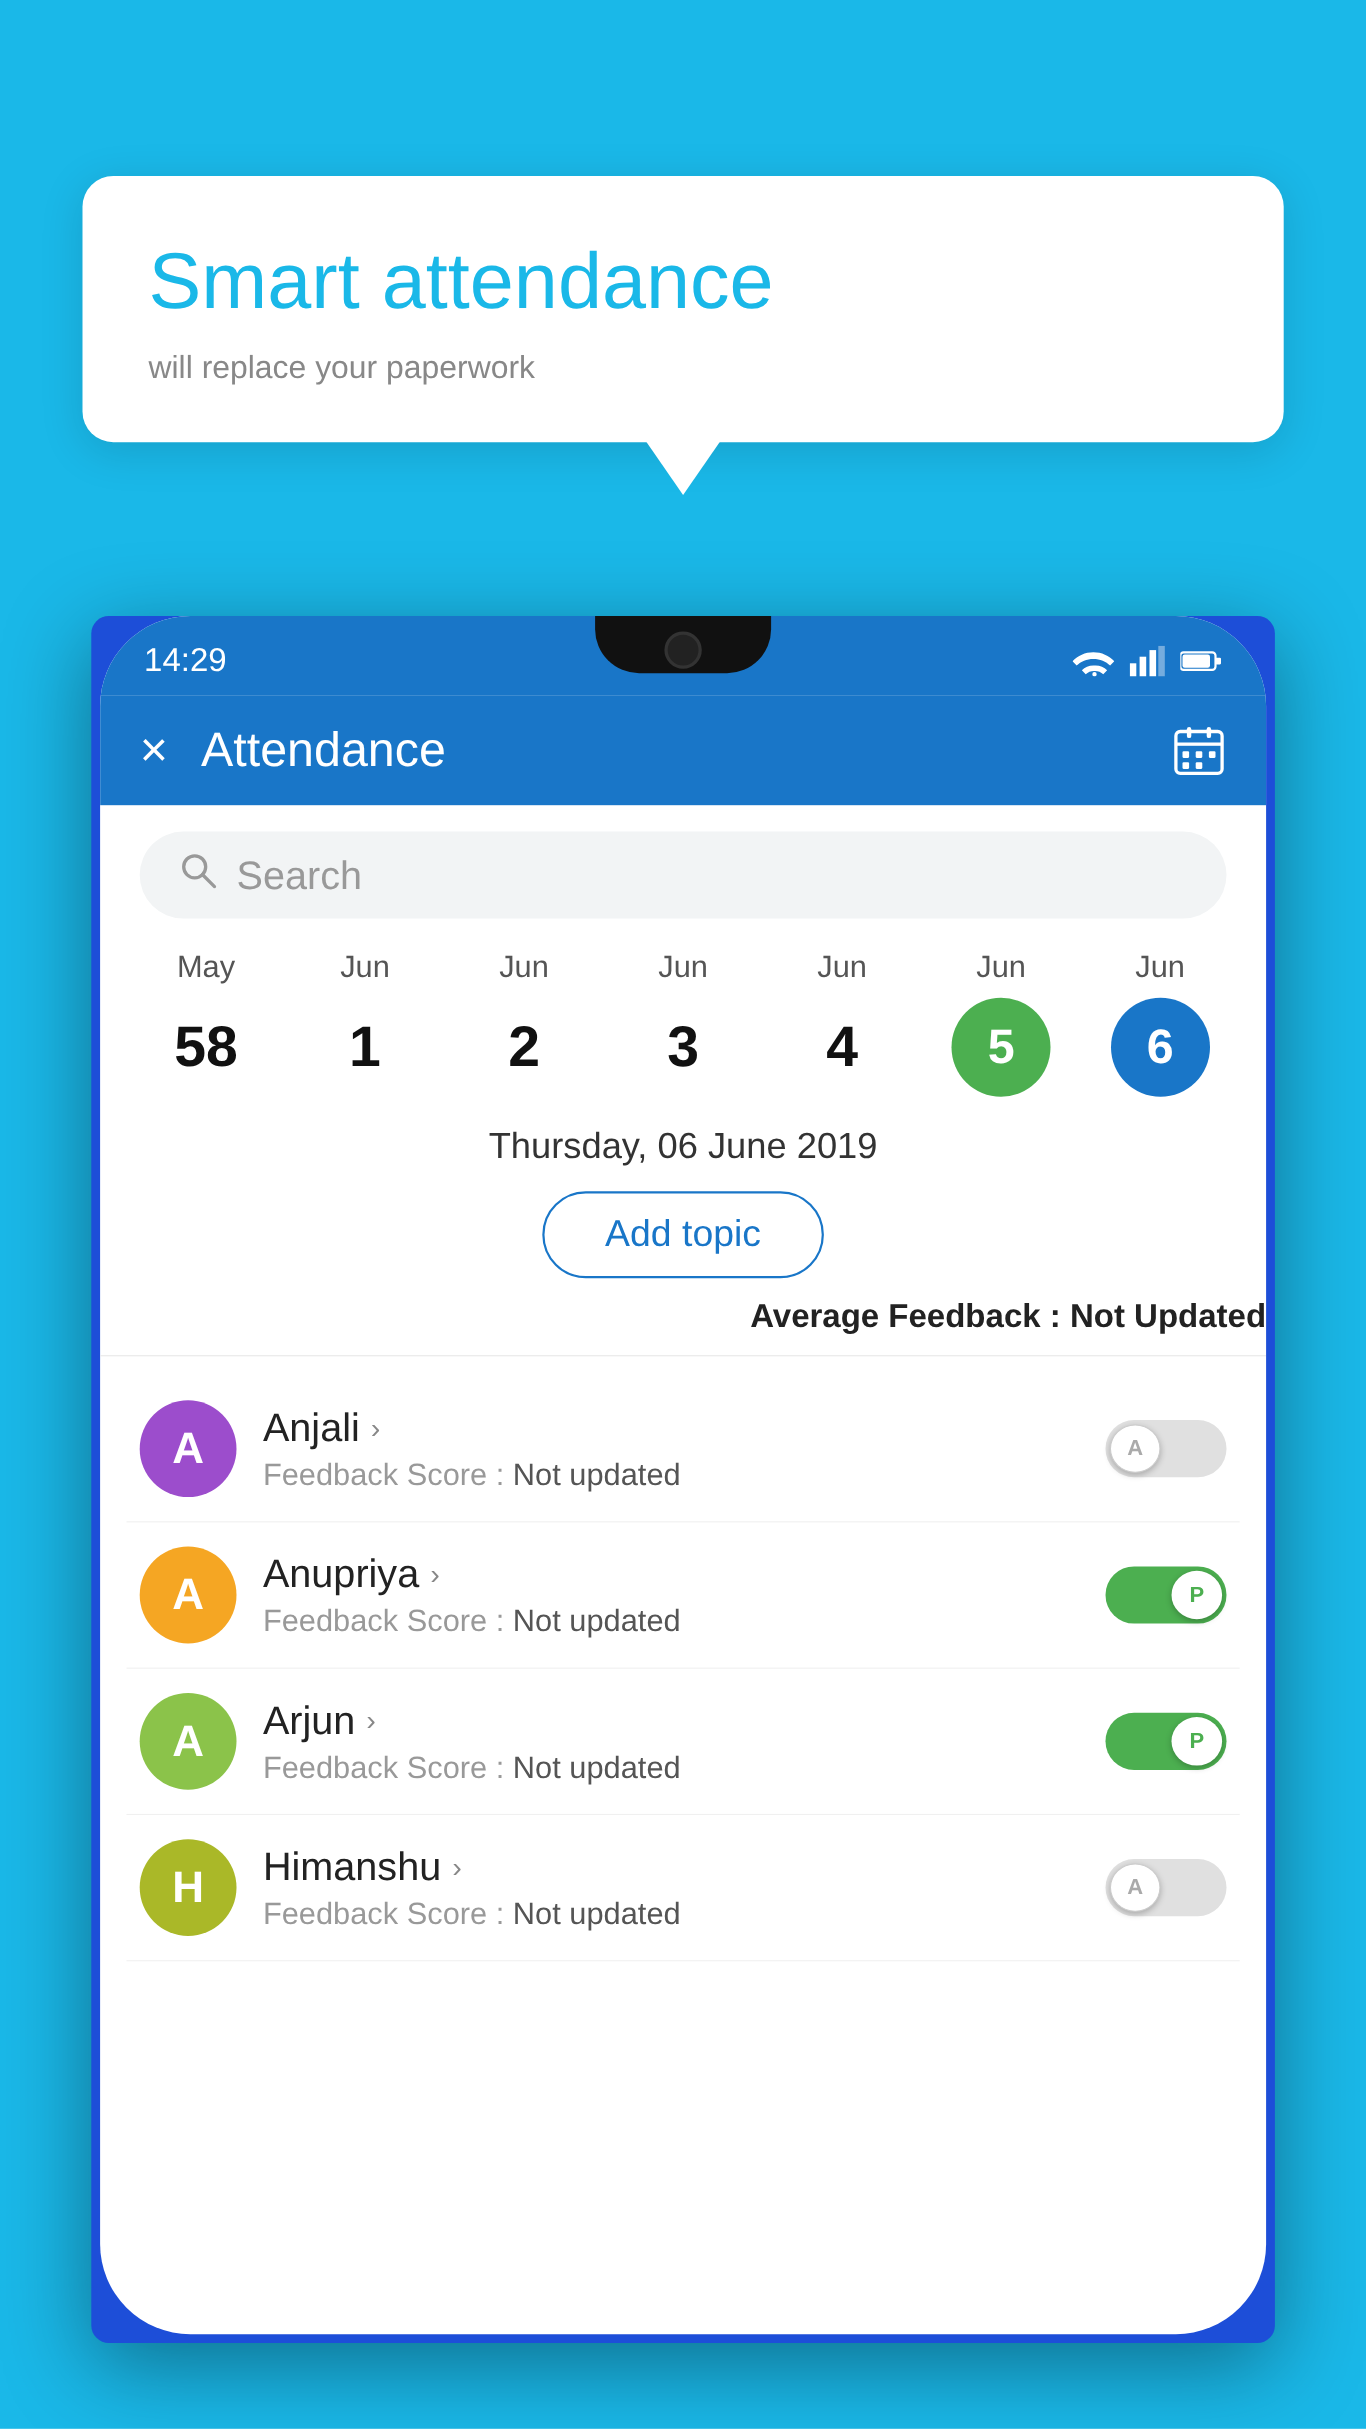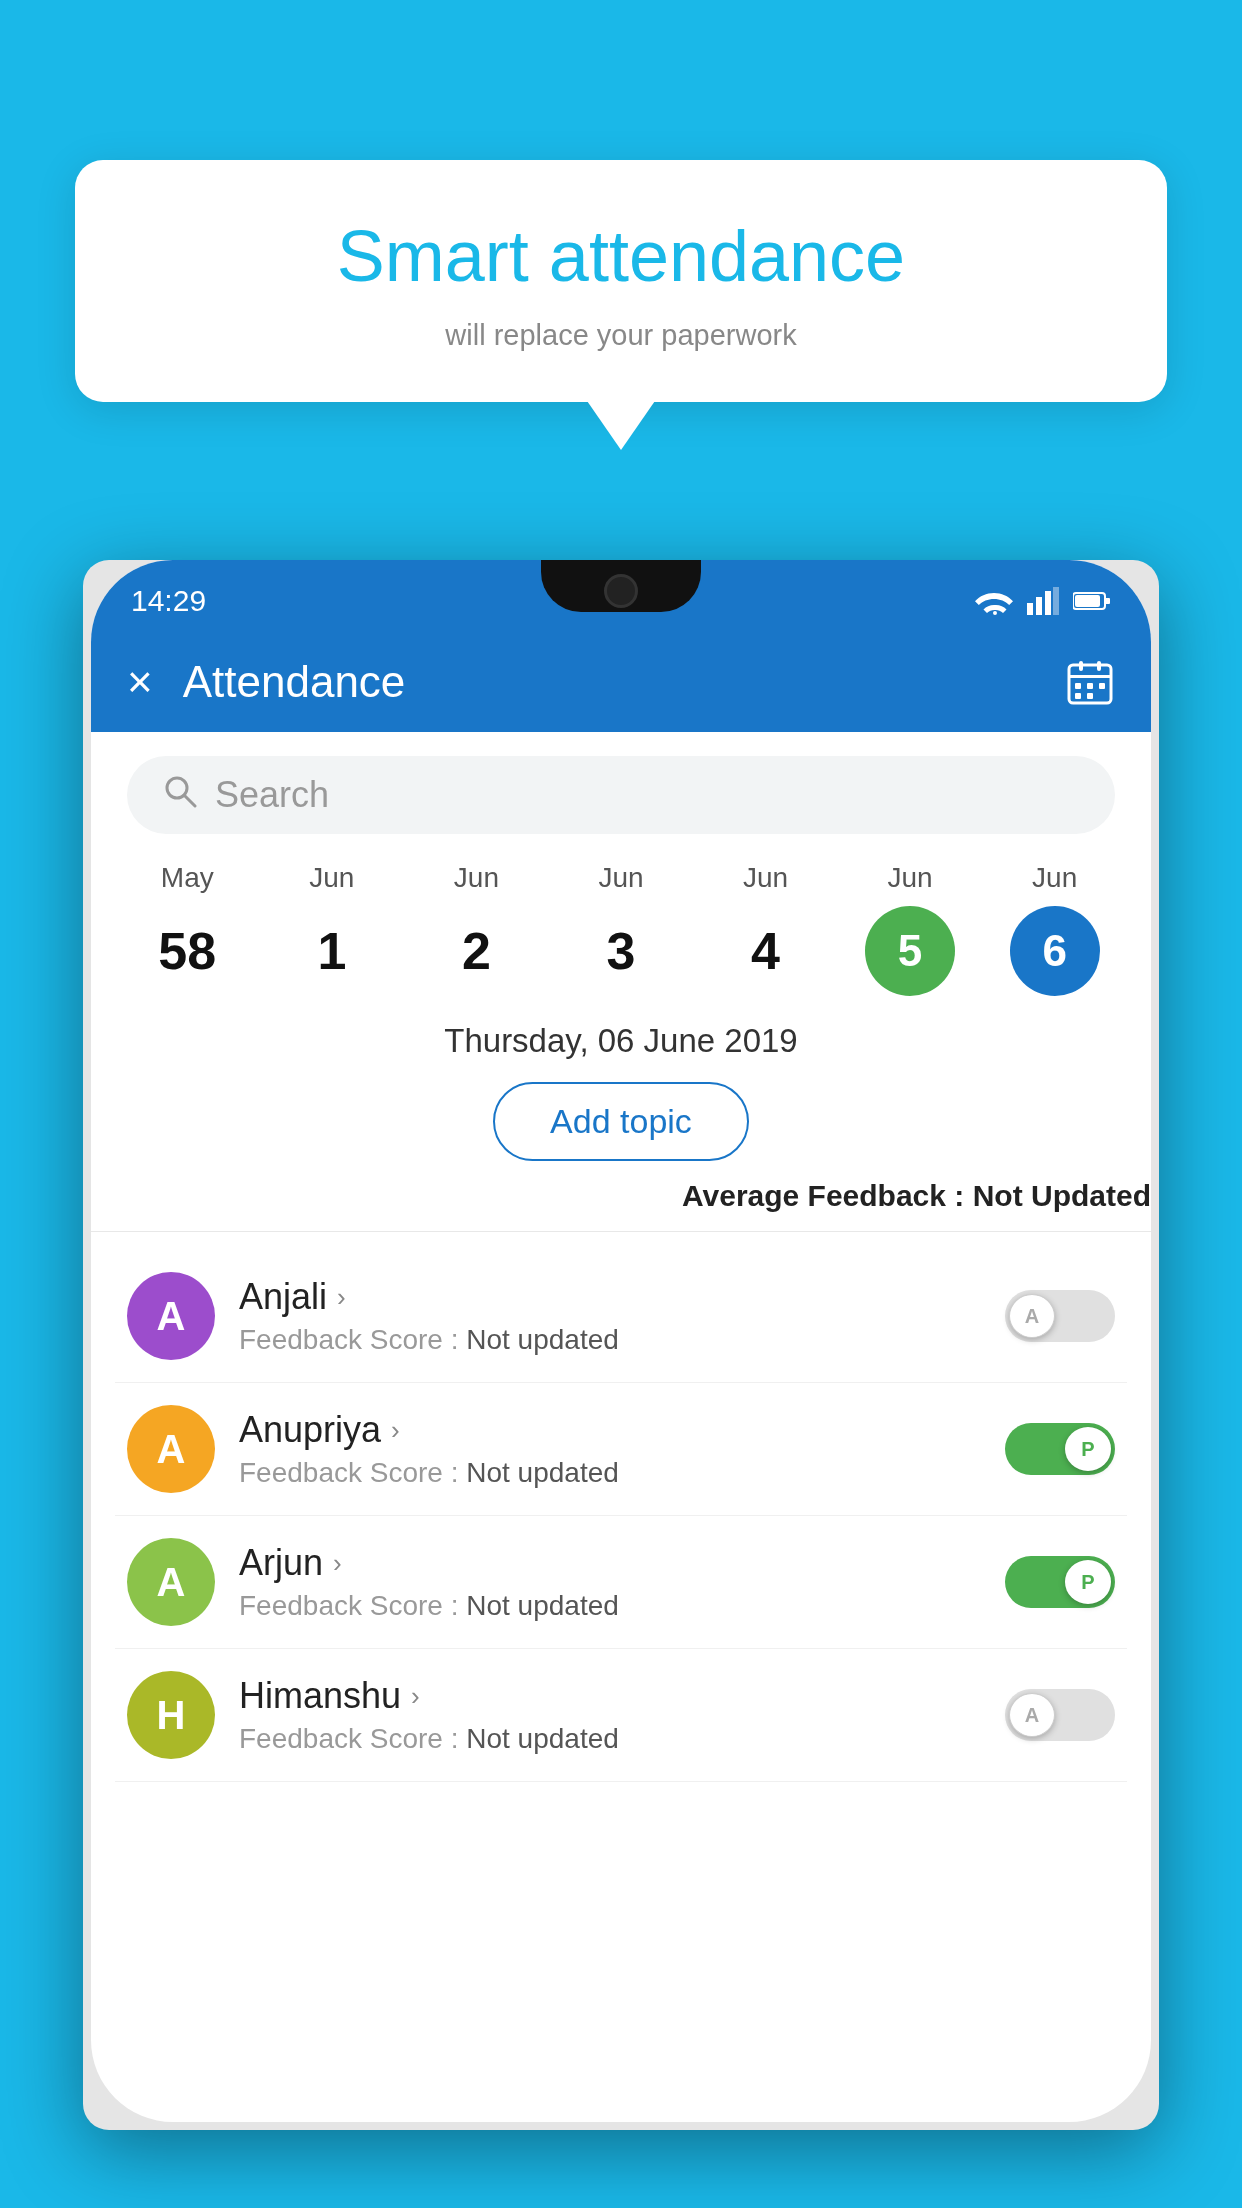--- a/index.html
+++ b/index.html
@@ -15,21 +15,20 @@
 
     
     .speech-bubble {
       position: absolute;
       top: 160px;
       left: 75px;
       right: 75px;
       background: white;
       border-radius: 28px;
       padding: 55px 60px 50px;
-      text-align: center;
       box-shadow: 0 8px 40px rgba(0,0,0,0.13);
     }
     .speech-bubble::after {
       content: '';
       position: absolute;
       bottom: -48px;
       left: 50%;
       transform: translateX(-50%);
       width: 0;
       height: 0;
@@ -54,22 +53,22 @@
       position: absolute;
       top: 560px;
       left: 83px;
       right: 83px;
       bottom: 0;
     }
 
     .phone-frame {
       width: 100%;
       height: 1570px;
-      background: #e5e5e5;
-      border-radius: 26px;
+      background: #1d4ed8;
+      border-radius: 16px;
       position: relative;
       padding: 0;
       box-shadow: 0 20px 80px rgba(0,0,0,0.4);
       overflow: hidden;
     }
 
     
     .phone-notch {
       position: absolute;
       top: 0;

